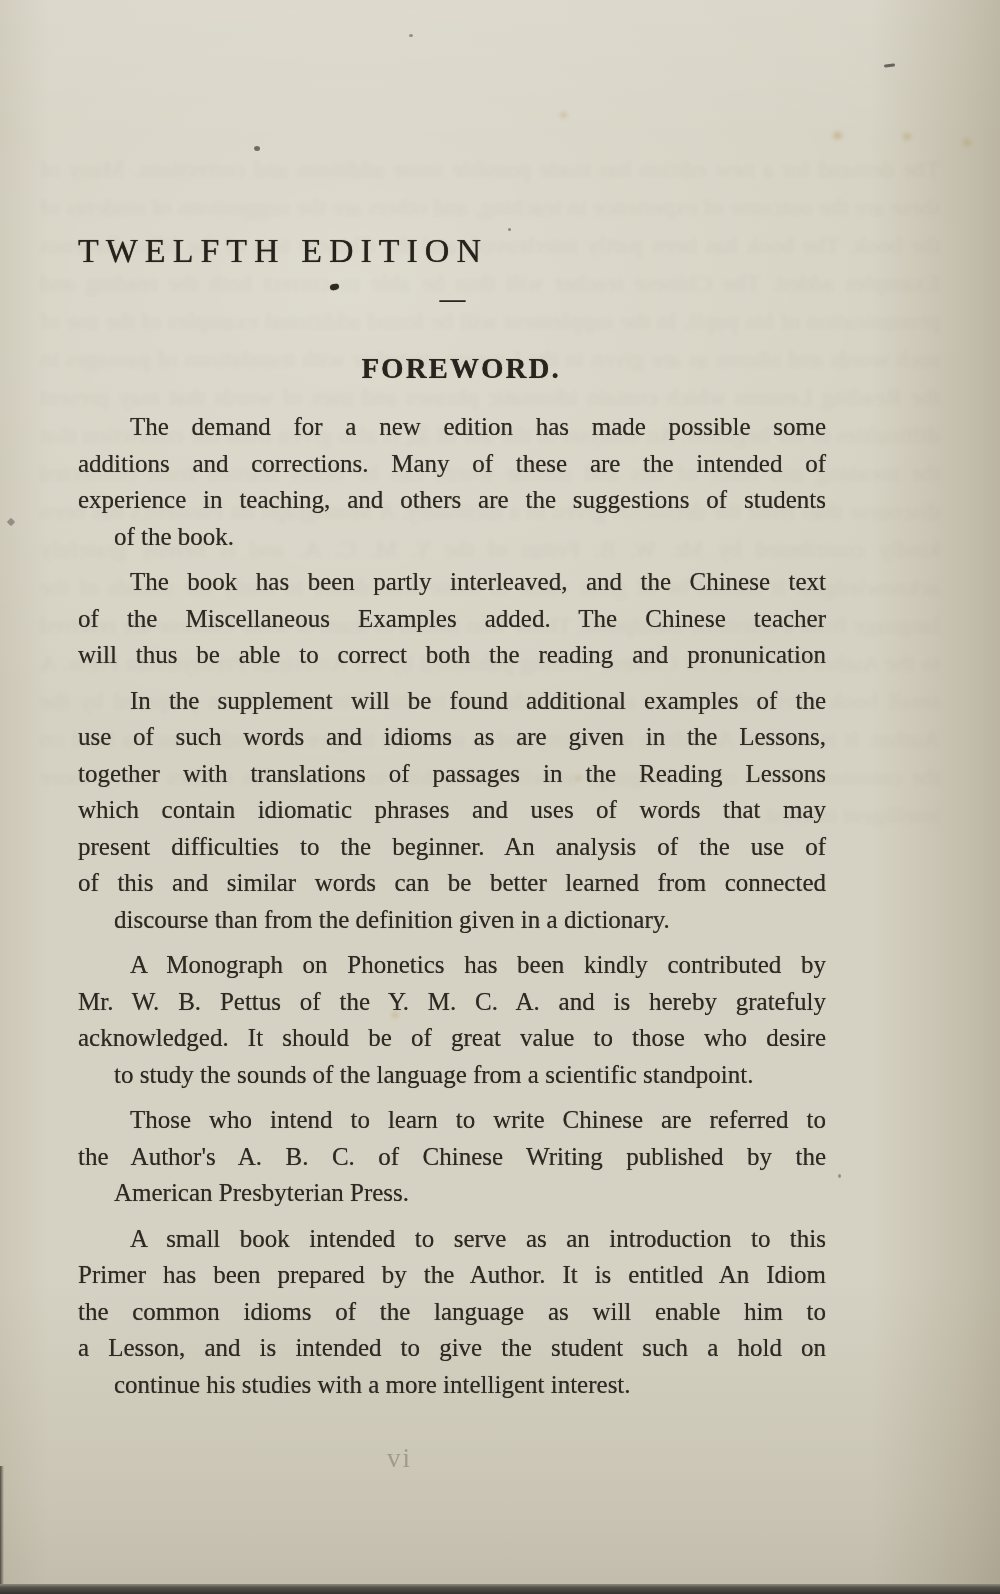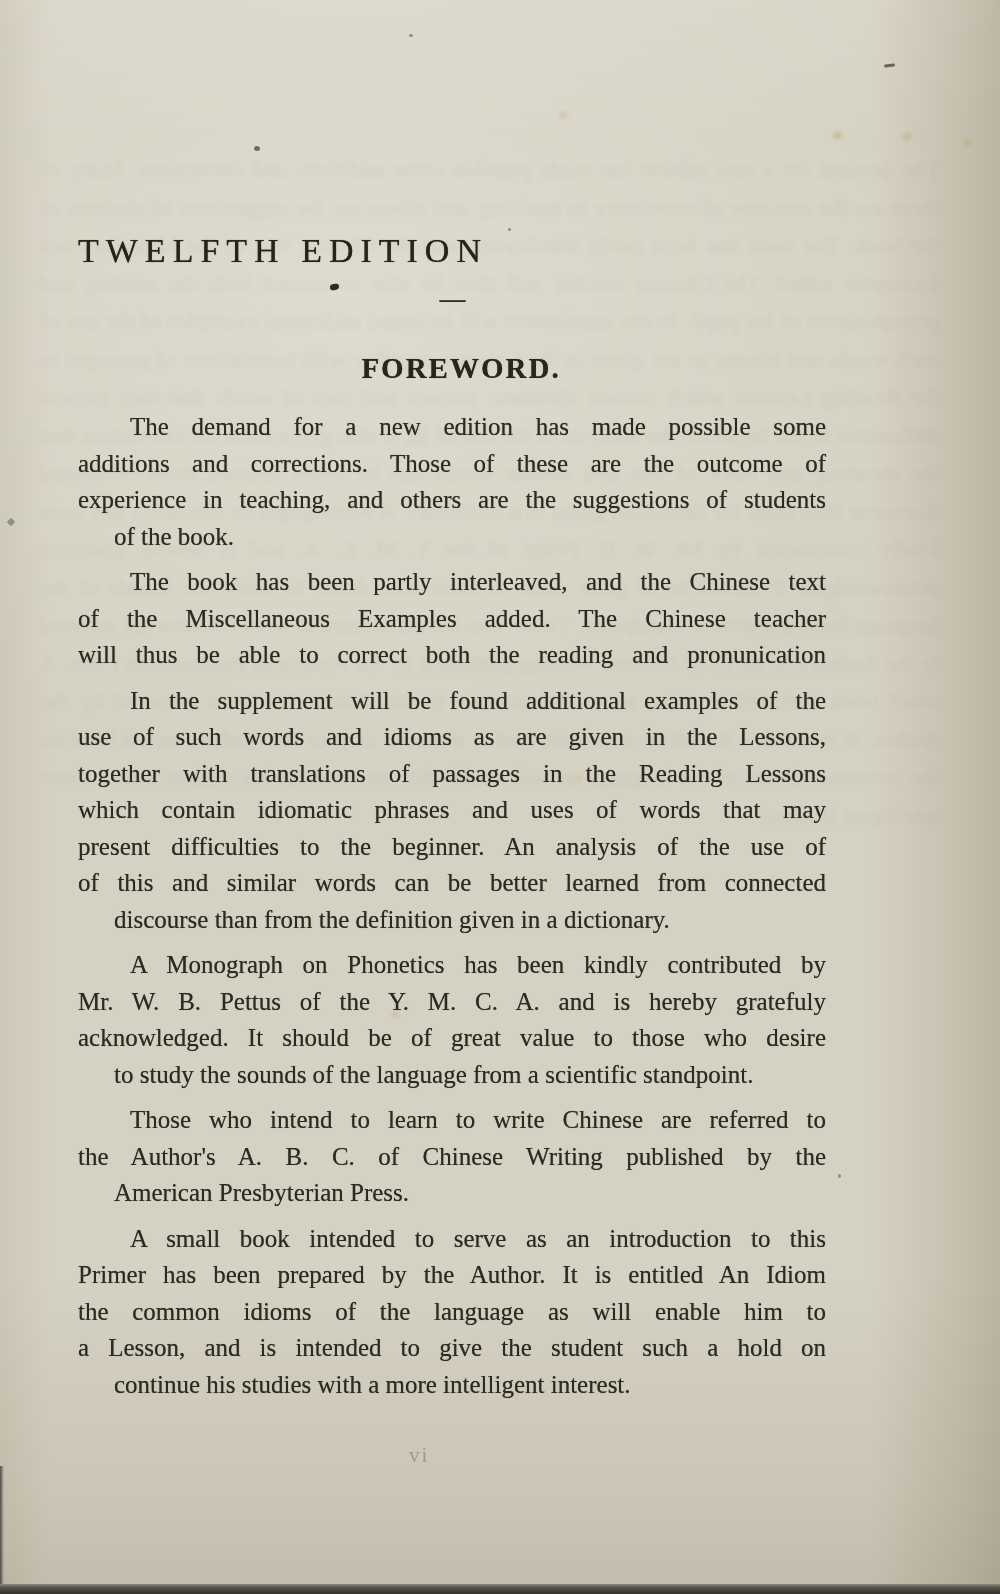--- a/index.html
+++ b/index.html
@@ -88,22 +88,22 @@
   .body-text .line{
     text-align:justify;
     text-align-last:justify;
     white-space:normal;
   }
   .body-text .line.first{ text-indent:52px; }
   .body-text .line.last{ text-align-last:left;margin-left:36px; }
 
   .page-number{
     position:absolute;
-    left:409px; top:1443px;
-    font-size:21px;
+    left:387px; top:1443px;
+    font-size:27px;
     color:rgba(125,119,100,0.55);
     letter-spacing:2px;
     filter:blur(0.4px);
   }
 
   
   .speck{ position:absolute; background:#55504a; border-radius:50%; }
   .speck.s1{ left:254px; top:146px; width:6px; height:5px; opacity:.8;}
   .speck.s2{ left:409px; top:34px;  width:4px; height:3px; opacity:.55;}
   .speck.s3{ left:884px; top:64px;  width:11px; height:3px; border-radius:2px; transform:rotate(-6deg); opacity:.85;}
@@ -135,21 +135,21 @@
   <div class="showthrough" aria-hidden="true">The demand for a new edition has made possible some additions and corrections.  Many of these are the outcome of experience in teaching, and others are the suggestions of students of the book. The book has been partly interleaved, and the Chinese text of the Miscellaneous Examples added.  The Chinese teacher will thus be able to correct both the reading and pronunication of his pupil. In the supplement will be found additional examples of the use of such words and idioms as are given in the Lessons, together with translations of passages in the Reading Lessons which contain idiomatic phrases and uses of words that may present difficulties to the beginner.  An analysis of the use of 就 is also given from the conviction that the meaning and force of this and similar words can be better learned from connected discourse than from the definition given in a dictionary. A Monograph on Phonetics has been kindly contributed by Mr. W. B. Pettus of the Y. M. C. A. and is hereby gratefuly acknowledged.  It should be of great value to those who desire to study the sounds of the language from a scientific standpoint. Those who intend to learn to write Chinese are referred to the Author's A. B. C. of Chinese Writing published by the American Presbyterian Press. A small book intended to serve as an introduction to this Primer has been prepared by the Author.  It is entitled An Idiom a Lesson, and is intended to give the student such a hold on the common idioms of the language as will enable him to continue his studies with a more intelligent interest.</div>
 
   <h1 class="edition-title">TWELFTH EDITION</h1>
   <span class="ink-blot"></span>
   <div class="section-divider">—</div>
   <h2 class="foreword-heading">FOREWORD.</h2>
 
   <div class="body-text">
       <div class="para">
         <div class="line first">The demand for a new edition has made possible some</div>
-        <div class="line">additions and corrections.  Those of these are the outcome of</div>
+        <div class="line">additions and corrections.  Many of these are the intended of</div>
         <div class="line">experience in teaching, and others are the suggestions of students</div>
         <div class="line last">of the book.</div>
       </div>
       <div class="para">
         <div class="line first">The book has been partly interleaved, and the Chinese text</div>
         <div class="line">of the Miscellaneous Examples added.  The Chinese teacher</div>
         <div class="line">will thus be able to correct both the reading and pronunication</div>
       </div>
       <div class="para">
         <div class="line first">In the supplement will be found additional examples of the</div>

